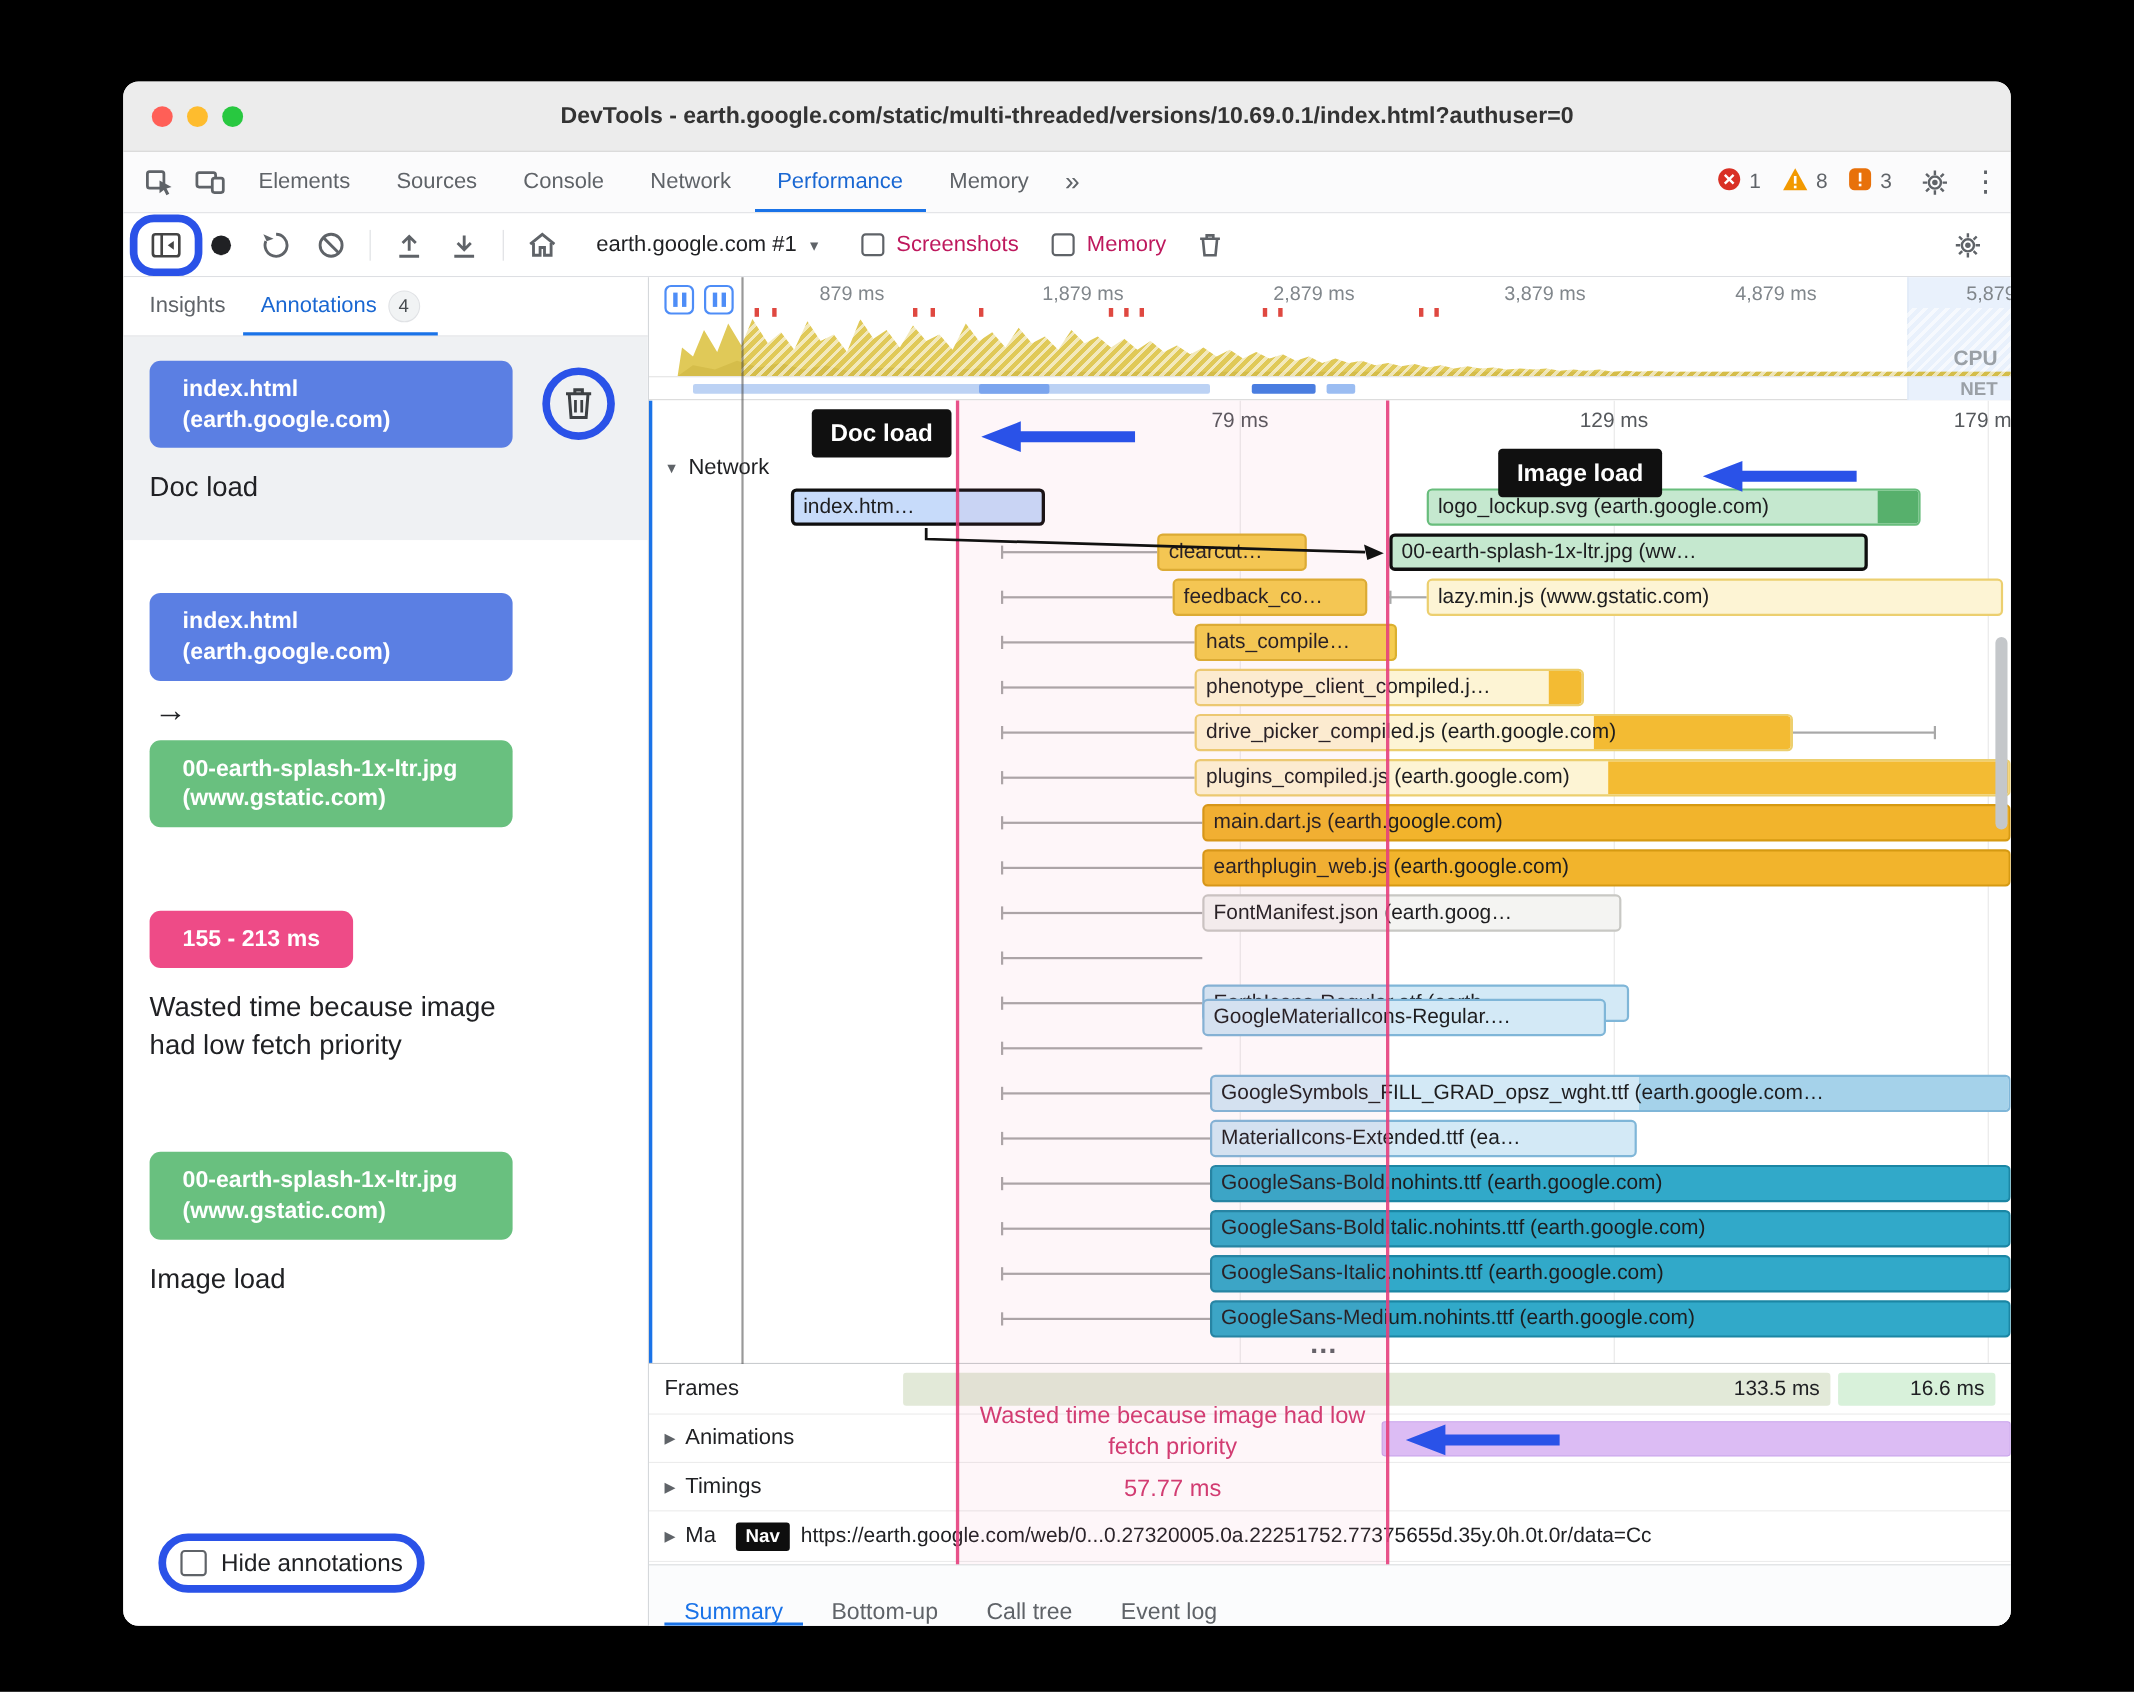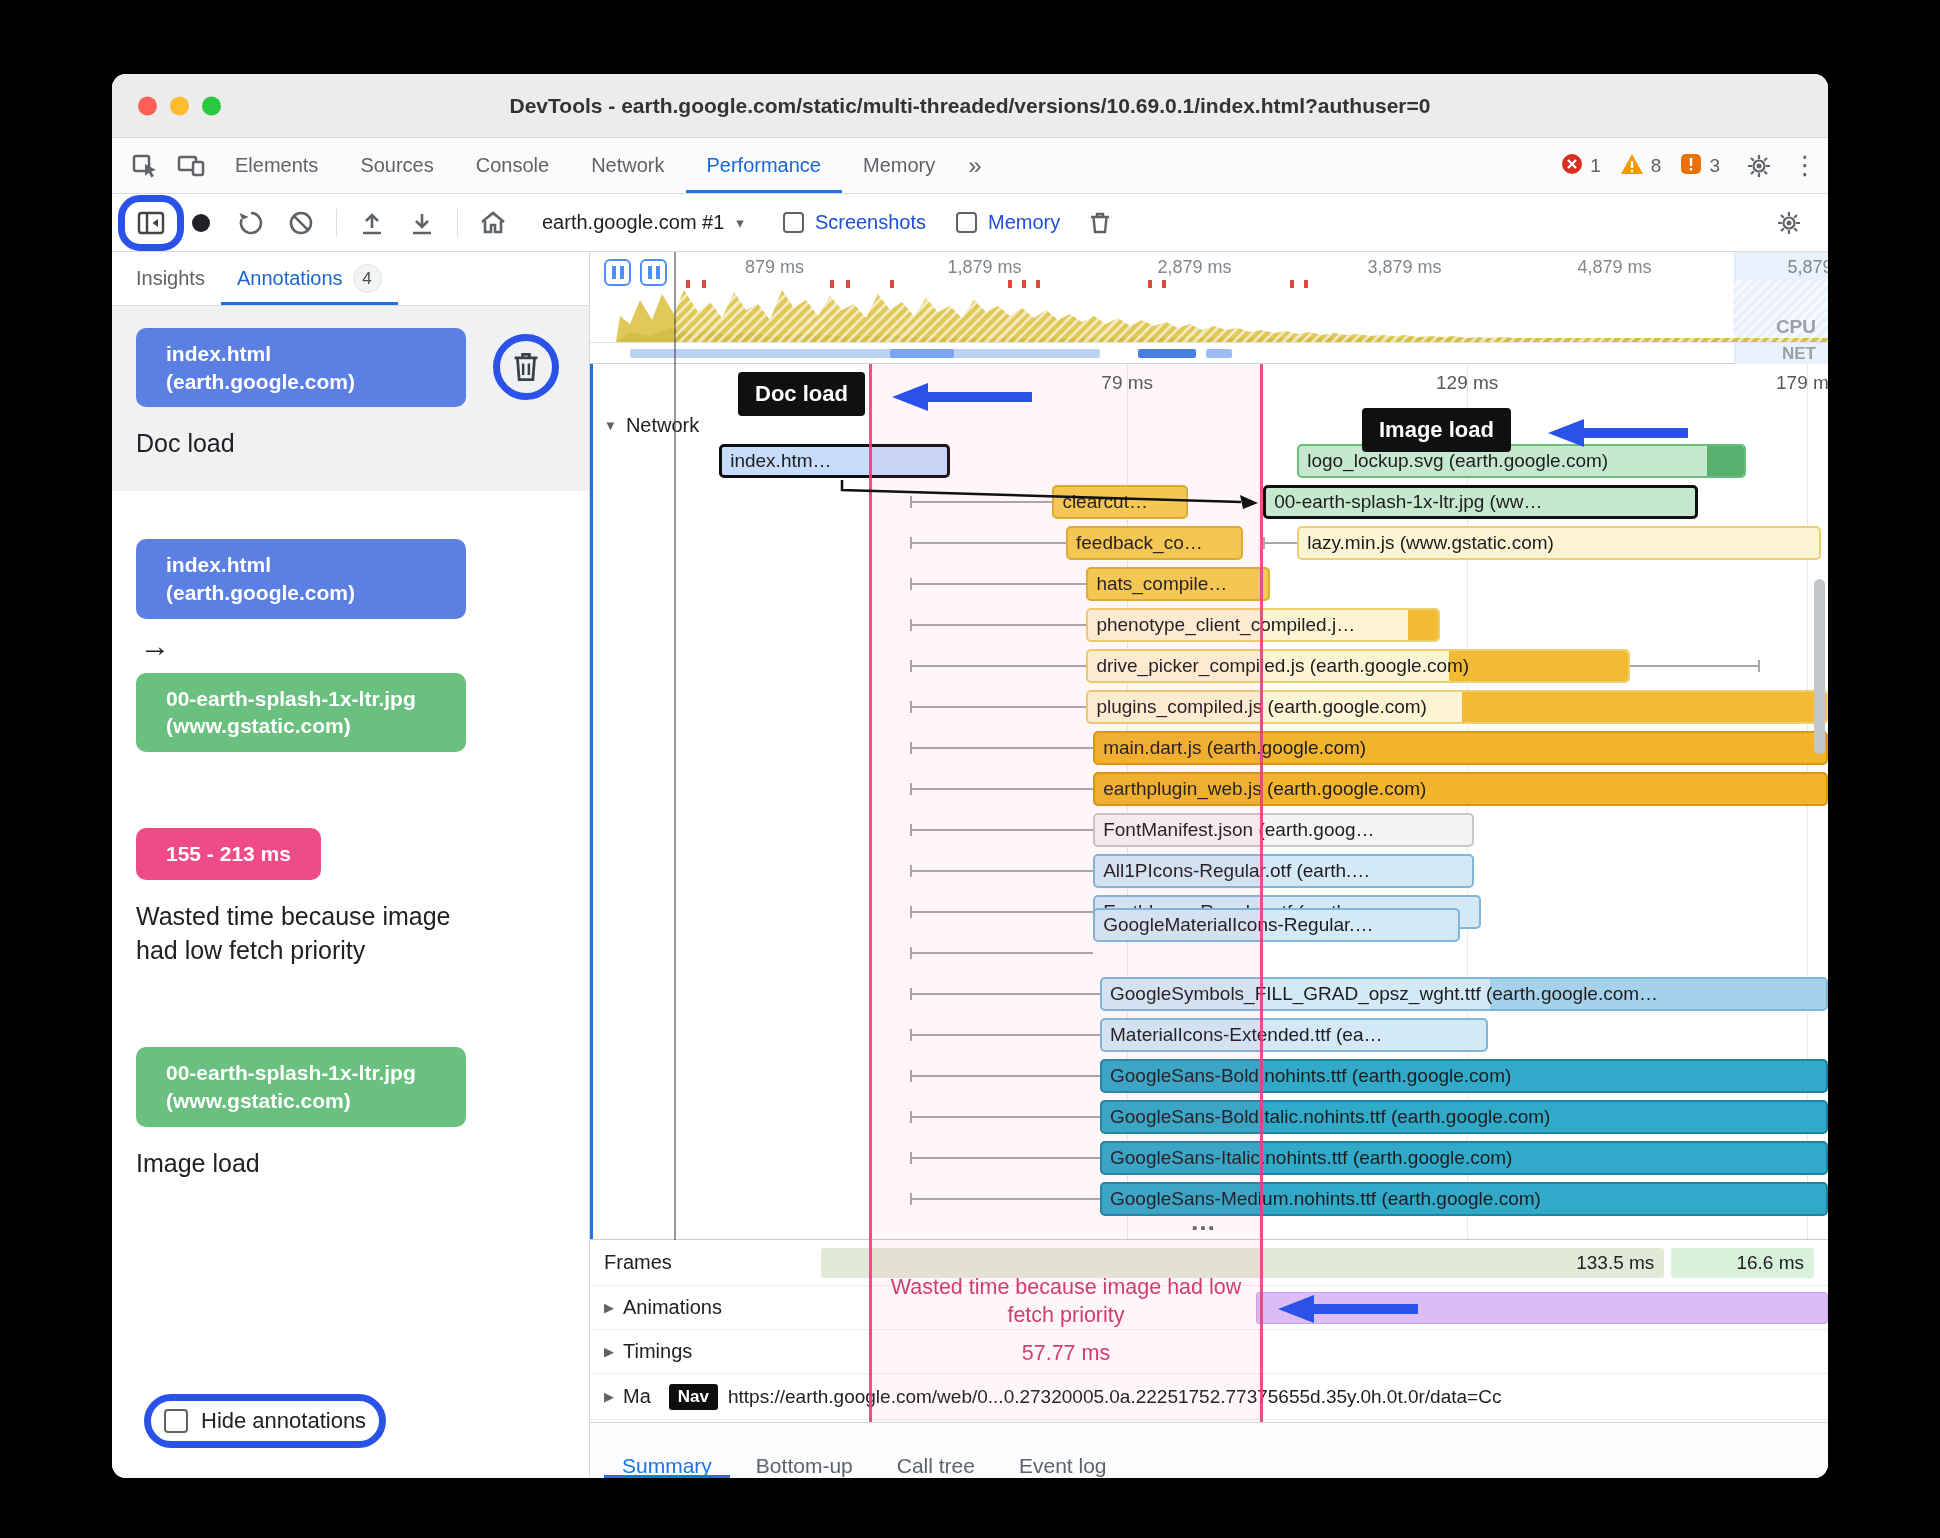--- a/index.html
+++ b/index.html
@@ -28,21 +28,21 @@
   .status { display:flex; align-items:center; margin-left:auto; gap:7px; padding-right:4px; }
   .scount { font-size:19px; color:#5f6368; margin-right:12px; }
   .kebab { font-size:26px; color:#5f6368; }
   
   .ptoolbar { height:58px; background:#fff; border-bottom:1px solid #dadce0; display:flex; align-items:center; gap:4px; padding:0 16px; }
   .ico { width:46px; height:44px; display:flex; align-items:center; justify-content:center; position:relative; }
   .rec { width:18px; height:18px; border-radius:50%; background:#202124; display:block; }
   .sep { width:1px; height:28px; background:#dcdee1; margin:0 8px; }
   .select { display:flex; align-items:center; gap:12px; font-size:20px; color:#202124; padding:0 14px; margin:0 8px; }
   .caret { font-size:15px; color:#5f6368; }
-  .chk { display:flex; align-items:center; gap:11px; font-size:20px; color:#1d4ed8; margin:0 13px; }
+  .chk { display:flex; align-items:center; gap:11px; font-size:20px; color:#be185d; margin:0 13px; }
   .box { width:21px; height:21px; border:2.5px solid #5f6368; border-radius:4px; background:#fff; flex:none; }
   .flex1 { flex:1; }
   .blue-ring { pointer-events:none; }
   .blue-ring.sq { position:absolute; inset:-6px -10px; border:7px solid #2a52e8; border-radius:22px; }
   
   .content { display:flex; height:1226px; }
   .sidebar { width:478px; flex:none; border-right:1px solid #d5d8db; background:#fff; position:relative; overflow:hidden; }
   .s-tabs { height:54px; border-bottom:1px solid #dadce0; display:flex; align-items:stretch; padding:0 8px; }
   .s-tab { padding:0 16px; font-size:20px; color:#5f6368; display:flex; align-items:center; gap:10px; }
   .s-tab.active { color:#1967d2; box-shadow:inset 0 -3px 0 #1a73e8; }
@@ -436,23 +436,20 @@
           </div>
           <div class="whisker" style="left: 319.6px; width: 183.6px; top: 424px;"></div>
           <div class="bar" style="left: 503.2px; top: 408px; width: 734.4px; background: rgb(242, 180, 44); border-color: rgb(214, 154, 18);">
             <span class="bartext">earthplugin_web.js (earth.google.com)</span>
           </div>
           <div class="whisker" style="left: 319.6px; width: 183.6px; top: 465px;"></div>
           <div class="bar" style="left: 503.2px; top: 449px; width: 380.8px; background: rgb(244, 244, 242); border-color: rgb(200, 200, 196);">
             <span class="bartext">FontManifest.json (earth.goog…</span>
           </div>
           <div class="whisker" style="left: 319.6px; width: 183.6px; top: 506px;"></div>
-          <div class="bar" style="left: 503.2px; top: 490px; width: 380.8px; background: rgb(211, 233, 246); border-color: rgb(127, 182, 216);">
-            <span class="bartext">All1PIcons-Regular.otf (earth.…</span>
-          </div>
           <div class="whisker" style="left: 319.6px; width: 183.6px; top: 547px;"></div>
           <div class="bar" style="left: 503.2px; top: 531px; width: 387.6px; background: rgb(211, 233, 246); border-color: rgb(127, 182, 216);">
             <span class="bartext">EarthIcons-Regular.otf (earth.…</span>
           </div>
           <div class="whisker" style="left: 319.6px; width: 183.6px; top: 588px;"></div>
           <div class="bar" style="left: 503.2px; top: 544px; width: 367.2px; background: rgb(211, 233, 246); border-color: rgb(127, 182, 216);">
             <span class="bartext">GoogleMaterialIcons-Regular.…</span>
           </div>
           <div class="whisker" style="left: 319.6px; width: 190.4px; top: 629px;"></div>
           <div class="bar" style="left: 510px; top: 613px; width: 727.6px; background: rgb(211, 233, 246); border-color: rgb(127, 182, 216);">

